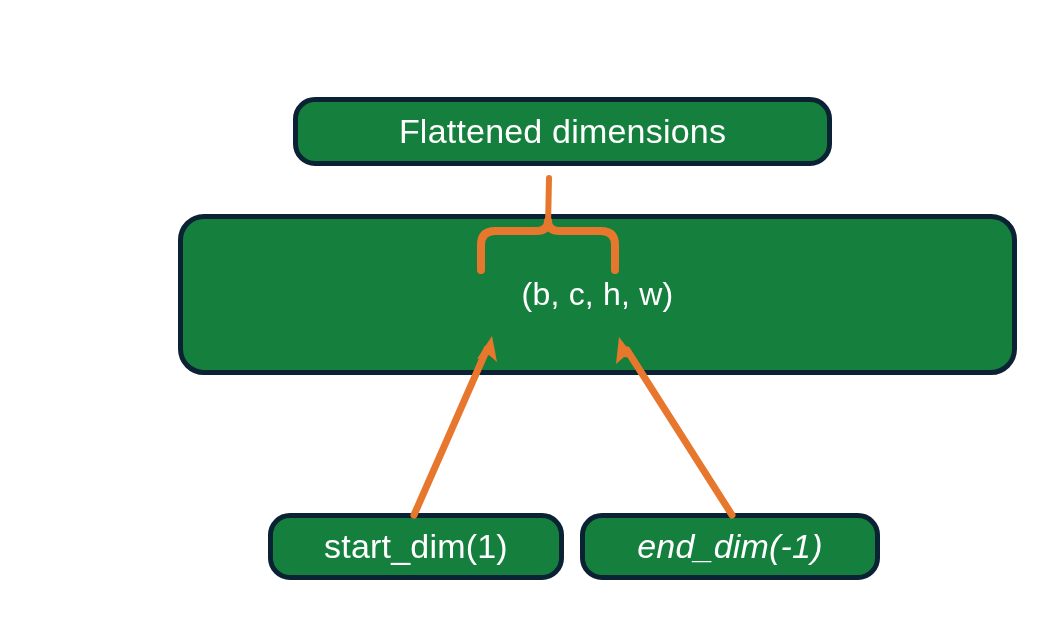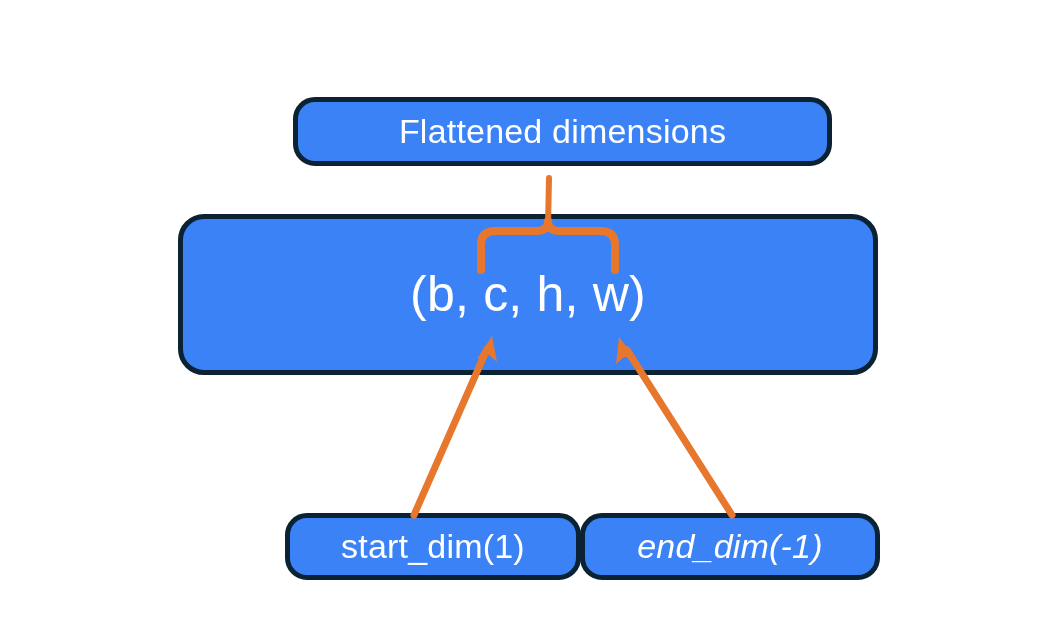--- a/index.html
+++ b/index.html
@@ -15,21 +15,21 @@
   }
   #canvas {
     position: relative;
     width: 1038px;
     height: 632px;
     background: #ffffff;
   }
   .node {
     position: absolute;
     box-sizing: border-box;
-    background: #3b82f6;
+    background: #15803d;
     border: 5px solid #0A2233;
     border-radius: 22px;
     color: #FFFFFF;
     display: flex;
     align-items: center;
     justify-content: center;
     text-align: left;
     letter-spacing: 0.2px;
     line-height: 1.1;
     z-index: 2;
@@ -37,32 +37,31 @@
   #node-flattened {
     left: 293px;
     top: 97px;
     width: 539px;
     height: 69px;
     font-size: 34px;
   }
   #node-shape {
     left: 178px;
     top: 214px;
-    width: 700px;
+    width: 839px;
     height: 161px;
-    font-size: 50px;
+    font-size: 32px;
     border-radius: 26px;
   }
   #node-start-dim {
     left: 268px;
     top: 513px;
     width: 296px;
     height: 67px;
     font-size: 34px;
-    margin-left: 17px;
   }
   #node-end-dim {
     left: 580px;
     top: 513px;
     width: 300px;
     height: 67px;
     font-size: 34px;
     font-style: italic;
   }
   #overlay-connectors {

